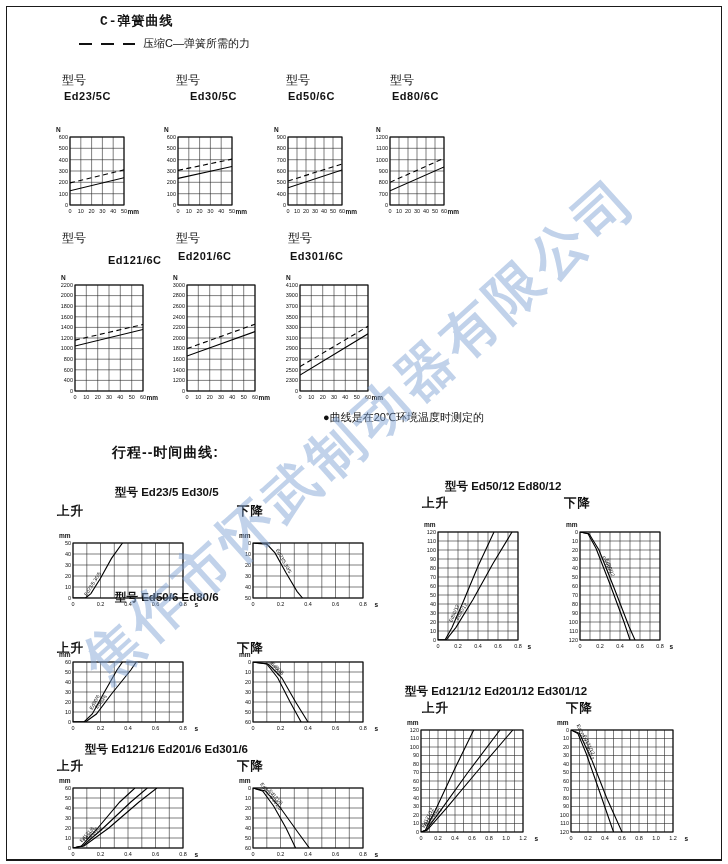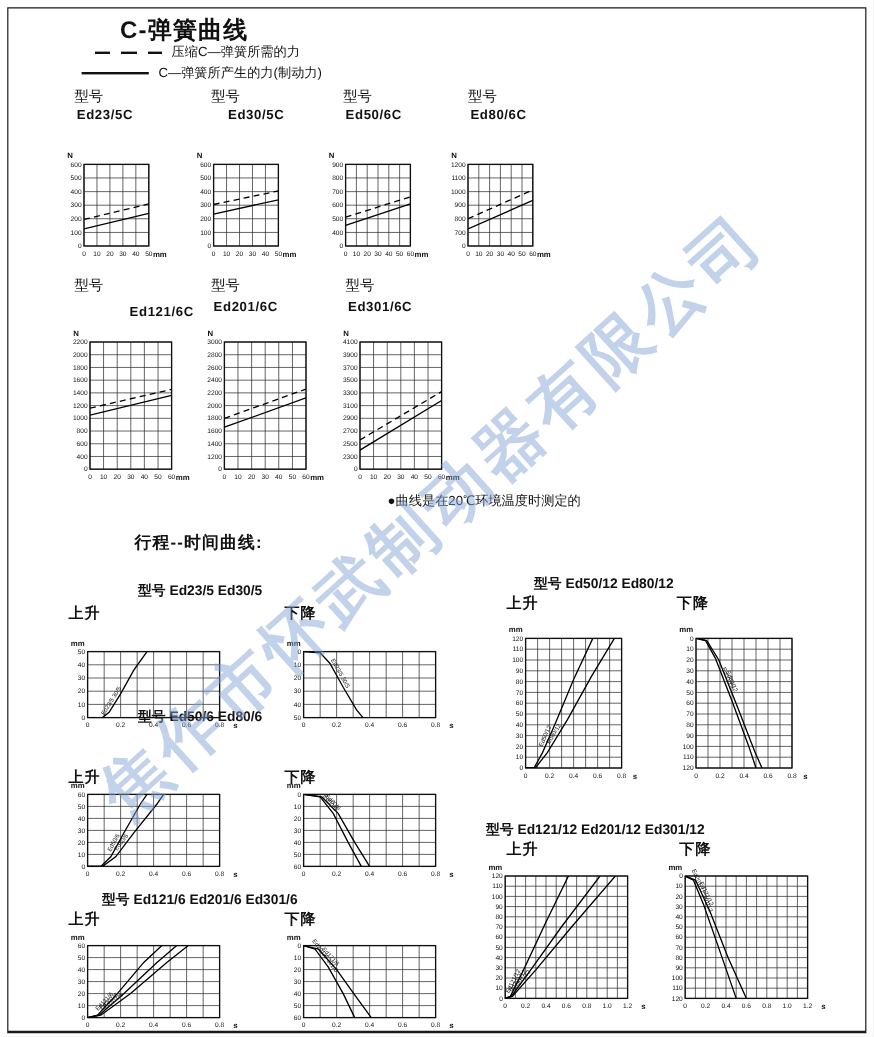--- a/index.html
+++ b/index.html
@@ -1,21 +1,21 @@
 <!DOCTYPE html>
 <html><head>
 <meta charset="utf-8">
 <style>
   html,body{margin:0;padding:0;background:#e8e8e8;}
   .page{position:relative;width:728px;height:864px;background:#ffffff;overflow:hidden;
         font-family:"Liberation Sans",sans-serif;color:#111;}
   .frame{position:absolute;left:6px;top:6px;right:6px;bottom:3px;
          border:1.3px solid #1a1a1a;border-bottom:2.6px solid #1a1a1a;pointer-events:none;}
   .abs{position:absolute;}
-  .h1{font-size:20px;font-weight:bold;letter-spacing:1px;}
+  .h1{font-size:13px;font-weight:bold;letter-spacing:1px;font-family:Liberation Mono, monospace;}
   .h2{font-size:14px;font-weight:bold;letter-spacing:1px;}
   .legend-row{display:flex;align-items:center;gap:8px;font-size:11px;}
   .dash-sample{width:56px;height:2px;
     background:repeating-linear-gradient(90deg,#111 0 13px,transparent 13px 22px);}
   .solid-sample{width:56px;height:2px;background:#111;}
   .mlabel{font-size:12px;}
   .mname{font-size:11px;font-weight:bold;letter-spacing:0.5px;}
   .gtitle{font-size:11.5px;font-weight:bold;}
   .rf{font-size:12.5px;font-weight:bold;letter-spacing:1px;}
   .note{font-size:11px;margin-left:40px;}
@@ -28,24 +28,20 @@
 </head>
 <body>
 
 <div class="page">
   <div class="frame"></div>
 
   <div class="abs h1" style="left:100px;top:12px;">C-弹簧曲线</div>
   <div class="abs legend-row" style="left:79px;top:36px;">
     <div class="dash-sample"></div>
     <span>压缩C—弹簧所需的力</span>
-  </div>
-  <div class="abs legend-row" style="left:68px;top:53px;">
-    <div class="solid-sample"></div>
-    <span>C—弹簧所产生的力(制动力)</span>
   </div>
 
   <div class="abs mlabel" style="left:62px;top:72px;">型号</div>
   <div class="abs mname" style="left:64px;top:90px;">Ed23/5C</div>
   <div class="abs mlabel" style="left:176px;top:72px;">型号</div>
   <div class="abs mname" style="left:190px;top:90px;">Ed30/5C</div>
   <div class="abs mlabel" style="left:286px;top:72px;">型号</div>
   <div class="abs mname" style="left:288px;top:90px;">Ed50/6C</div>
   <div class="abs mlabel" style="left:390px;top:72px;">型号</div>
   <div class="abs mname" style="left:392px;top:90px;">Ed80/6C</div>

